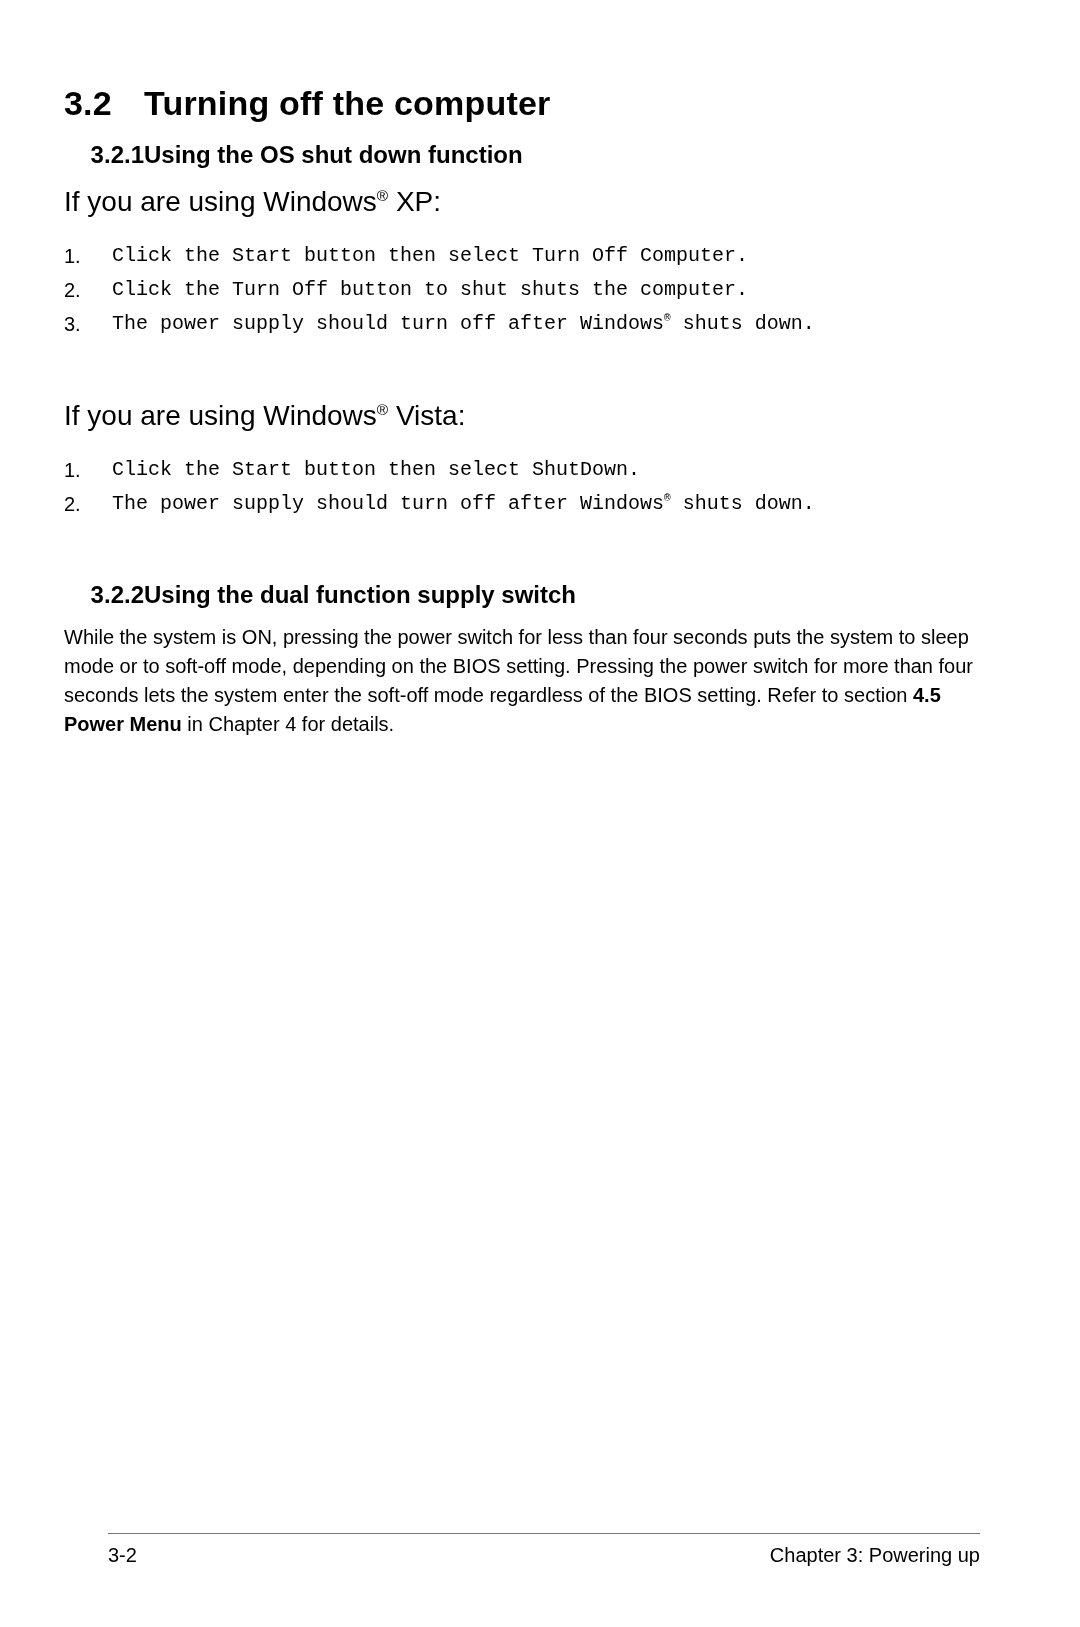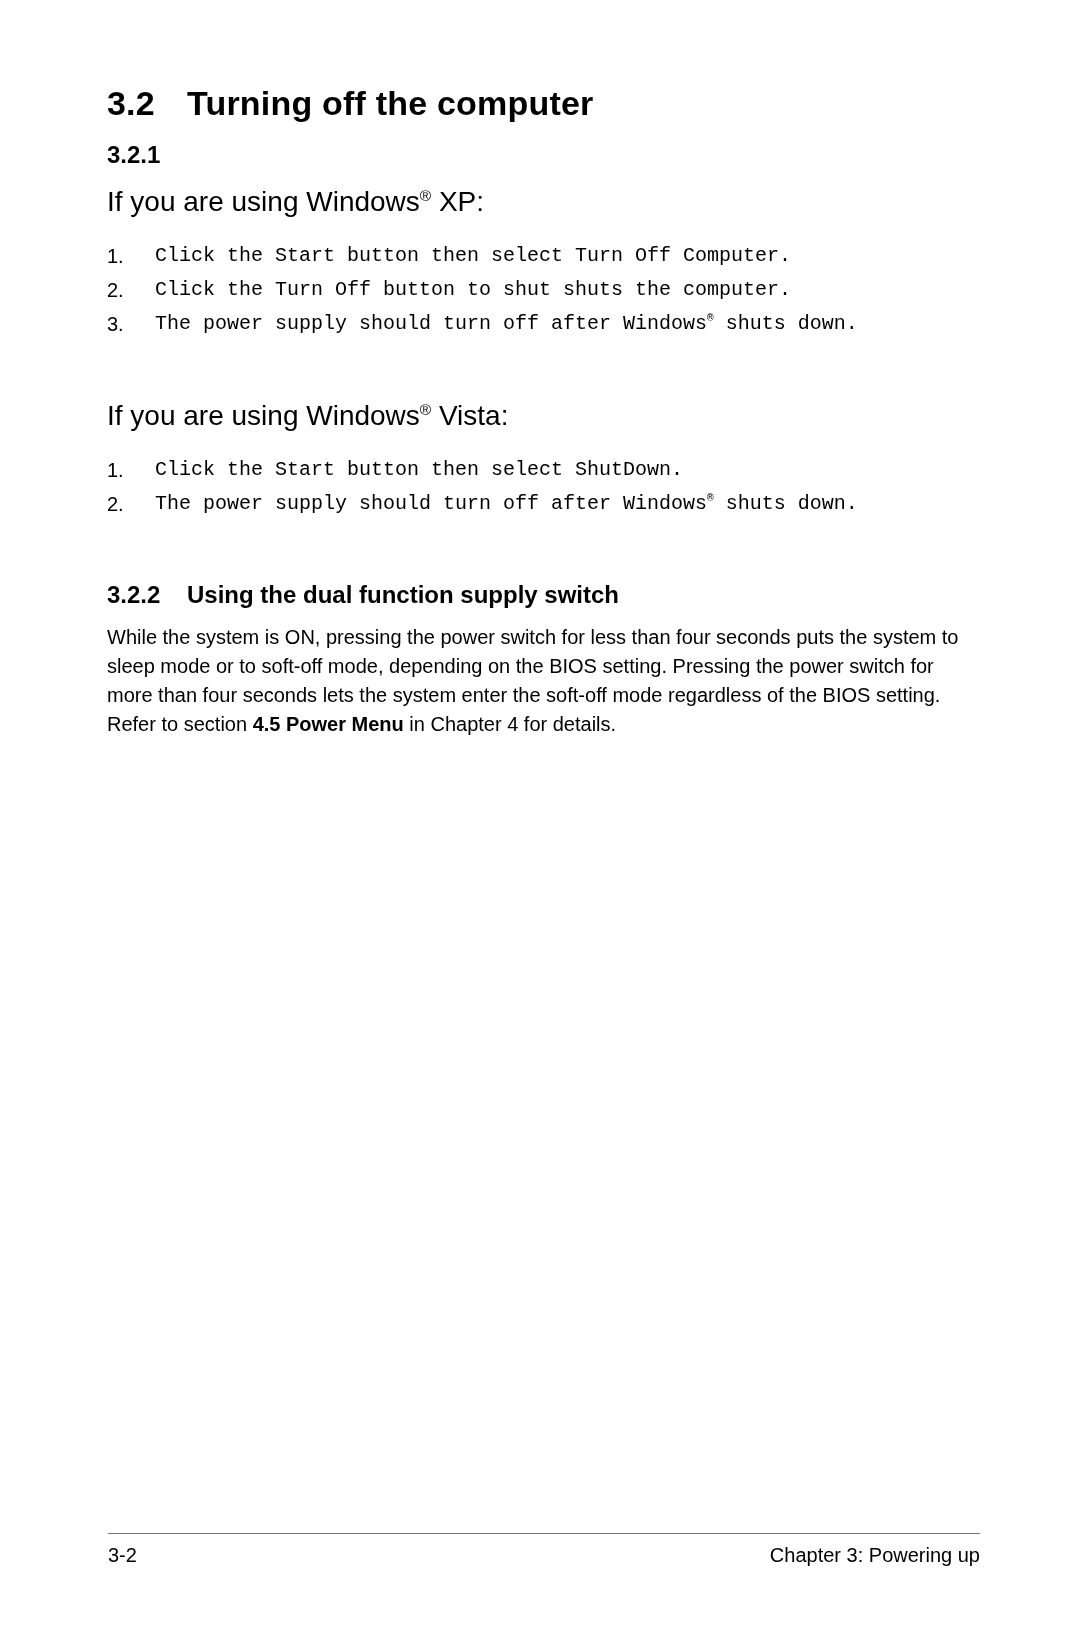--- a/index.html
+++ b/index.html
@@ -1,27 +1,27 @@
 <!DOCTYPE html>
 <html><head>
 <meta charset="utf-8">
 <style>
   html,body{margin:0;padding:0;background:#fff;}
   .page{
     width:1080px;height:1627px;
     box-sizing:border-box;
-    padding:84px 100px 0 107px;
+    padding:84px 100px 0 64px;
     font-family:Arial,Helvetica,sans-serif;
     color:#000;
     position:relative;
   }
   .h1line{display:flex;align-items:baseline;font-weight:700;font-size:34px;letter-spacing:.2px;margin:0 0 18px 0;}
   .h1num{width:80px;flex:none;}
   .h2line{display:flex;align-items:baseline;font-weight:700;font-size:24px;margin:0 0 14px 0;}
-  .h2num{width:80px;flex:none;}
+  .h2num{width:80px;flex:none;text-align:right;}
   .para{font-size:28px;line-height:1.35;margin:0 0 18px 0;}
   .para2{font-size:20px;line-height:1.45;margin:0 0 18px 0;}
   .ol{list-style:none;padding:0;margin:0 0 30px 0;}
   .ol li{display:flex;font-size:20px;line-height:1.7;}
   .ol .num{width:48px;flex:none;}
   .ol .txt{flex:1;font-family:Liberation Mono, monospace;}
   sup{font-size:.55em;vertical-align:super;line-height:0;}
   .spacer{height:26px;}
   .sec-gap{height:30px;}
   .footer{
@@ -37,20 +37,21 @@
 
 <div class="page">
 
   <div class="h1line">
     <span class="h1num">3.2</span>
     <span>Turning off the computer</span>
   </div>
 
   <div class="h2line">
     <span class="h2num">3.2.1</span>
+    <span>Using the OS shut down function</span>
   </div>
 
   <p class="para">
     <span>If you are using Windows</span><sup>®</sup><span> XP:</span>
   </p>
 
   <ol class="ol">
     <li>
         <span class="num">1.</span>
         <span class="txt">Click the Start button then select Turn Off Computer.</span>

